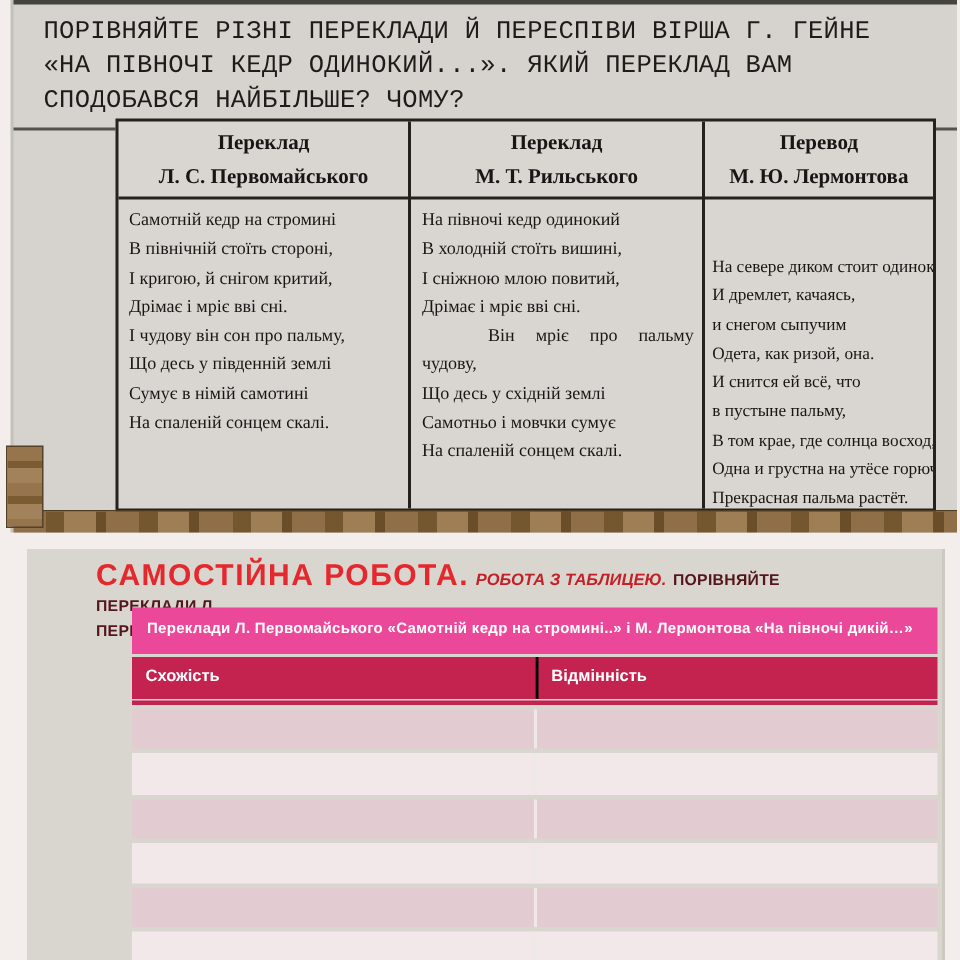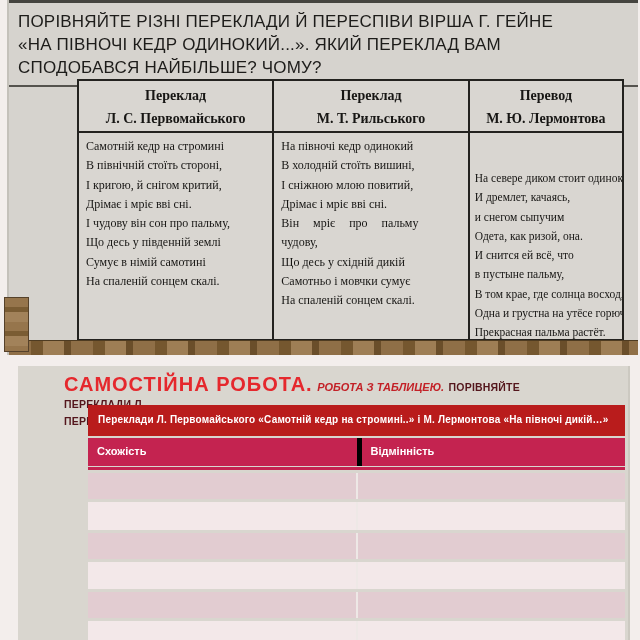--- a/index.html
+++ b/index.html
@@ -3,64 +3,64 @@
 <meta charset="utf-8">
 <style>
   html,body{margin:0;padding:0;}
   body{width:640px;height:640px;overflow:hidden;background:#f3eeec;
        font-family:"Liberation Sans",sans-serif;position:relative;}
 
   
   .top-slide{position:absolute;left:9px;top:0;width:629px;height:352px;
              background:#d6d3ce;border-top:3px solid #45443f;
              box-shadow:-2px 0 0 #c4c1ba;}
-  .title{padding:7px 18px 4px 9px;font-family:Liberation Sans, sans-serif;
+  .title{padding:7px 18px 4px 20px;font-family:Liberation Mono, monospace;
          font-size:17px;line-height:23px;color:#1d1c1a;letter-spacing:.2px;}
   .title-rule{height:0;border-bottom:2px solid #55534e;margin:2px 0 0 0;}
   .subtitle{height:16px;text-align:center;font-family:"Liberation Serif",serif;
             font-style:italic;font-weight:bold;font-size:11px;color:#3a35b2;
             padding-top:2px;overflow:hidden;}
   .ttable{position:absolute;left:68px;top:76px;width:547px;height:262px;
           display:flex;border:2px solid #23221f;background:#d9d6d1;
-          box-sizing:border-box;}
+          box-sizing:border-box;justify-content:flex-end;}
   .tcol{display:flex;flex-direction:column;box-sizing:border-box;}
   .tcol + .tcol{border-left:2px solid #23221f;}
   .tcol-1{width:35.6%;} .tcol-2{width:36.0%;} .tcol-3{width:28.4%;gap:32px;}
   .thead{height:52px;border-bottom:2px solid #23221f;text-align:center;
          font-family:"Liberation Serif",serif;font-weight:bold;font-size:14px;
          line-height:23px;color:#171614;padding-top:3px;box-sizing:border-box;}
   .tbody{flex:1;padding:4px 5px 0 7px;font-family:"Liberation Serif",serif;
          font-size:12px;color:#171614;overflow:hidden;}
   .pline{line-height:19.3px;white-space:nowrap;}
   .tcol-3 .tbody{font-size:11.5px;padding-left:5px;}
-  .tcol-2 .pline:nth-child(5){word-spacing:11px;}
+  .tcol-2 .pline:nth-child(5){word-spacing:11px;margin-left:44px;}
   .wood-bottom{position:absolute;left:0;bottom:0;width:100%;height:14px;
         border-top:1px solid #4e3b21;
         background:repeating-linear-gradient(90deg,#8f6f47 0 22px,#75572f 22px 34px,#9e7e55 34px 55px,#6a4e2a 55px 62px);}
   .wood-left{position:absolute;left:4px;top:297px;width:25px;height:55px;
         border:1px solid #55412a;box-sizing:border-box;
         background:repeating-linear-gradient(180deg,#96754c 0 9px,#7a5c33 9px 14px,#a2825a 14px 24px);}
 
   
   .bottom-slide{position:absolute;left:18px;top:366px;width:610px;height:274px;
                 background:#d9d6cf;box-shadow:2px 0 0 #ccc9c1;}
   .heading{position:absolute;left:46px;top:7px;width:525px;line-height:15px;}
   .h-main{font-size:20px;font-weight:bold;color:#e5282d;letter-spacing:1px;
           line-height:22px;}
   .h-sub{font-size:11px;font-weight:bold;font-style:italic;color:#c32127;}
   .h-rest{font-size:10.5px;font-weight:bold;color:#54161c;letter-spacing:.2px;}
   .ctable{position:absolute;left:70px;top:39px;width:537px;}
-  .banner{background:#b91c1c;color:#ffffff;font-size:10px;font-weight:bold;
+  .banner{background:#ec4899;color:#ffffff;font-size:10px;font-weight:bold;
           letter-spacing:.2px;padding:9px 8px 9px 10px;white-space:nowrap;
           overflow:hidden;box-sizing:border-box;height:31px;}
   .gap{height:2px;background:#d9d6cf;}
   .chead{display:flex;height:28px;}
   .chead-cell{width:50%;background:#c42350;color:#fff;font-size:11px;
           font-weight:bold;padding:7px 0 0 9px;box-sizing:border-box;}
-  .chead-cell + .chead-cell{border-left:5px solid #000000;}
+  .chead-cell + .chead-cell{border-left:2px solid #000000;}
   .crule{height:3px;background:#c42350;margin-top:1px;}
   .crow{display:flex;}
   .crow .ccell{width:50%;}
   .crow .ccell + .ccell{border-left:2px solid #eee8e6;}
   .r-dark .ccell{background:#e2ccd1;}
   .r-light .ccell{background:#f3e8e9;}
   .crow{margin-top:3px;}
   .row-h26{height:26px;} .row-h28{height:28px;} .row-h27{height:27px;}
   .row-last{height:19px;}
 </style>
@@ -98,21 +98,21 @@
         <div>Переклад</div>
         <div>М. Т. Рильського</div>
       </div>
       <div class="tbody">
         <div class="pline">На півночі кедр одинокий</div>
         <div class="pline">В холодній стоїть вишині,</div>
         <div class="pline">І сніжною млою повитий,</div>
         <div class="pline">Дрімає і мріє вві сні.</div>
         <div class="pline">Він мріє про пальму</div>
         <div class="pline">чудову,</div>
-        <div class="pline">Що десь у східній дикій</div>
+        <div class="pline">Що десь у східній землі</div>
         <div class="pline">Самотньо і мовчки сумує</div>
         <div class="pline">На спаленій сонцем скалі.</div>
       </div>
     </div>
     <div class="tcol tcol-3">
       <div class="thead">
         <div>Перевод</div>
         <div>М. Ю. Лермонтова</div>
       </div>
       <div class="tbody">

